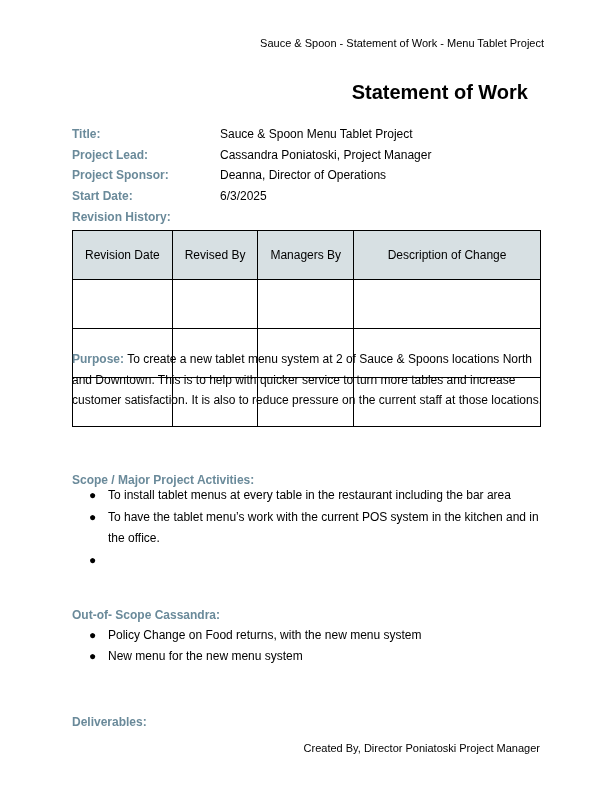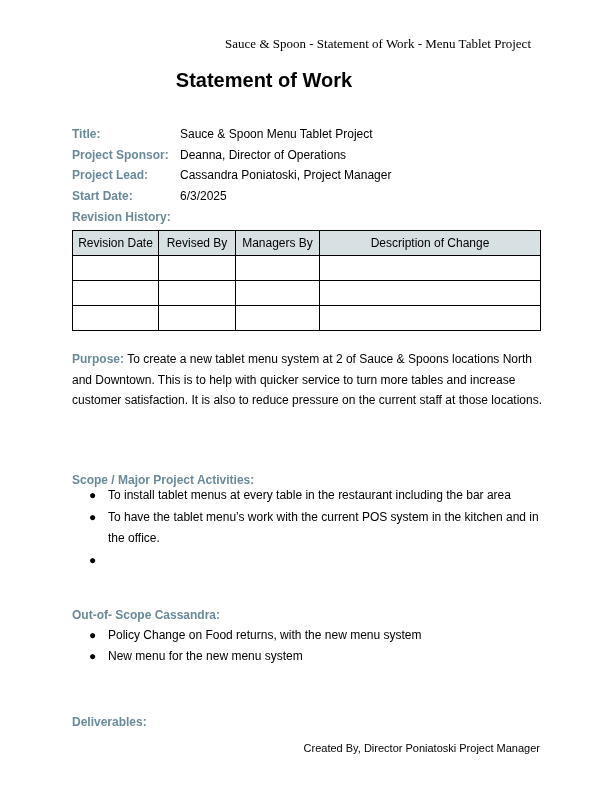--- a/index.html
+++ b/index.html
@@ -10,68 +10,68 @@
     body {
       width: 612px;
       height: 792px;
       position: relative;
       overflow: hidden;
       font-family: "Liberation Sans", sans-serif;
       color: #000000;
     }
     .header-text {
       position: absolute;
-      right: 81px;
+      right: 68px;
       top: 37px;
-      font-size: 13px;
+      font-size: 11px;
       line-height: 13px;
       white-space: nowrap;
-      font-family: Liberation Serif, serif;
     }
     .title {
       position: absolute;
       left: 0;
       width: 528px;
-      top: 68px;
-      text-align: center;
+      top: 80px;
+      text-align: right;
       font-size: 20px;
       font-weight: bold;
       line-height: 24px;
     }
     .label {
       color: #6a8a9a;
       font-weight: bold;
     }
     .meta {
       position: absolute;
       left: 72px;
       top: 126px;
       font-size: 12px;
     }
     .meta-row {
       height: 20.7px;
       line-height: 17px;
       display: flex;
       white-space: nowrap;
+      gap: 40px;
     }
     .meta-row .label {
       width: 108px;
       flex: none;
     }
     table.rev {
       position: absolute;
       left: 72px;
       top: 230px;
       width: 469px;
       border-collapse: collapse;
       font-size: 12px;
     }
     table.rev th, table.rev td {
       border: 1px solid #000000;
-      padding: 0;
+      padding: 12px;
       height: 24px;
     }
     table.rev th {
       background: #d7e0e3;
       font-weight: normal;
       text-align: center;
       line-height: 24px;
       white-space: nowrap;
     }
     .para {
@@ -125,26 +125,26 @@
   <div class="header-text">Sauce &amp; Spoon - Statement of Work - Menu Tablet Project</div>
 
   <div class="title">Statement of Work</div>
 
   <div class="meta">
     <div class="meta-row">
       <span class="label">Title:</span>
       <span>Sauce &amp; Spoon Menu Tablet Project</span>
     </div>
     <div class="meta-row">
+      <span class="label">Project Lead:</span>
+      <span>Cassandra Poniatoski, Project Manager</span>
+    </div>
+    <div class="meta-row">
       <span class="label">Project Sponsor:</span>
       <span>Deanna, Director of Operations</span>
-    </div>
-    <div class="meta-row">
-      <span class="label">Project Lead:</span>
-      <span>Cassandra Poniatoski, Project Manager</span>
     </div>
     <div class="meta-row">
       <span class="label">Start Date:</span>
       <span>6/3/2025</span>
     </div>
     <div class="meta-row">
       <span class="label" style="width:auto">Revision History:</span>
     </div>
   </div>
 

